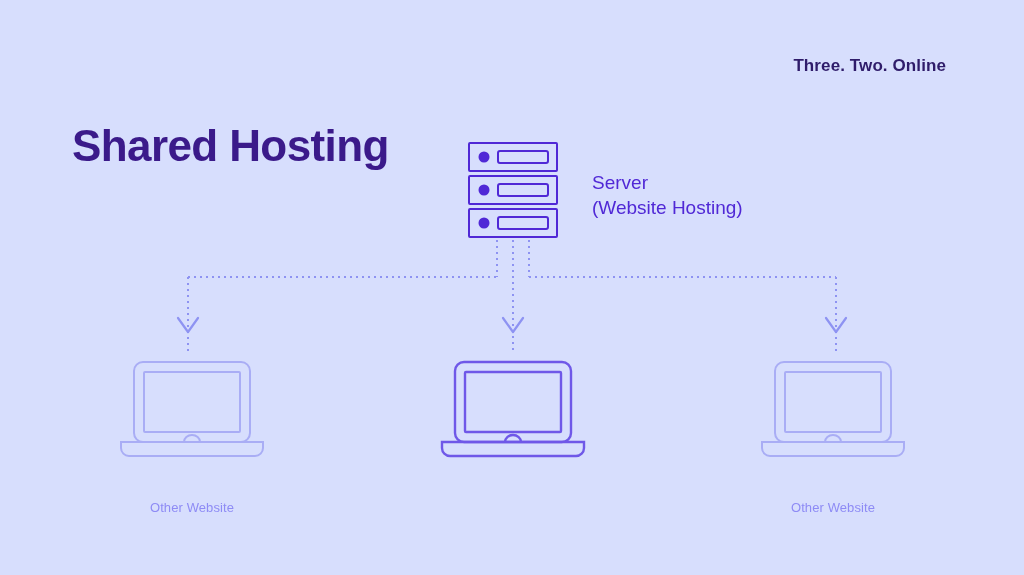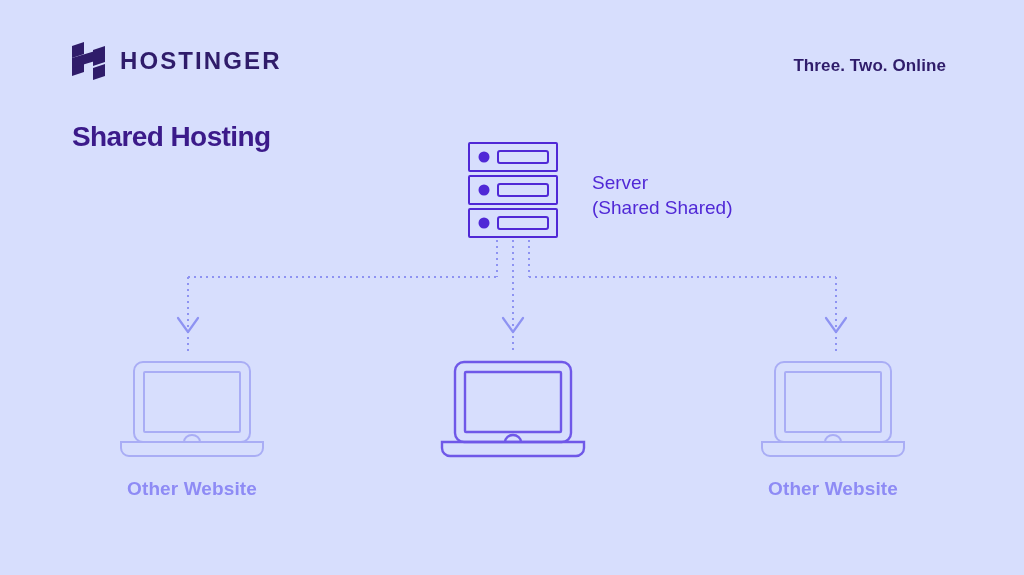--- a/index.html
+++ b/index.html
@@ -52,21 +52,21 @@
     color: #2f1c6a;
     letter-spacing: 0.1px;
     text-align: center;
   }
 
   
   .page-title {
     position: absolute;
     left: 72px;
     top: 122px;
-    font-size: 28px;
+    font-size: 44px;
     font-weight: bold;
     color: #3b1a8a;
     letter-spacing: -0.6px;
     line-height: 1.1;
   }
 
   
   .server {
     position: absolute;
     left: 468px;
@@ -111,45 +111,33 @@
     width: 200px;
     text-align: center;
   }
   .node-left   { left: 92px;  top: 358px; }
   .node-center { left: 413px; top: 358px; }
   .node-right  { left: 733px; top: 358px; }
 
   .laptop { display: block; margin: 0 auto; }
 
   .node-label {
-    margin-top: 20px;
-    font-size: 19px;
-    font-weight: bold;
+    margin-top: 42px;
+    font-size: 13px;
+    font-weight: normal;
     letter-spacing: 0.1px;
   }
   .label-dim    { color: #8e8bf5; }
   .label-strong { color: #5028d6; }
 </style>
 </head>
 <body>
 
 <div id="infographic">
 
-  <div class="brand">
-    <span class="brand-mark">
-      <svg class="brand-mark" viewBox="0 0 34 38" xmlns="http://www.w3.org/2000/svg">
-        <path d="M0 4 L12 0 L12 12 L0 16 Z" fill="#2f1c6a"></path>
-        <path d="M0 22 L12 18 L12 30 L0 34 Z" fill="#2f1c6a"></path>
-        <path d="M21 8 L33 4 L33 20 L21 24 Z" fill="#2f1c6a"></path>
-        <path d="M21 26 L33 22 L33 34 L21 38 Z" fill="#2f1c6a"></path>
-        <path d="M0 16 L33 6 L33 16 L0 26 Z" fill="#2f1c6a"></path>
-      </svg>
-    </span>
-    <span class="brand-word">HOSTINGER</span>
-  </div>
 
   <div class="tagline">Three. Two. Online</div>
 
   <div class="page-title">Shared Hosting</div>
 
   <svg class="connectors" viewBox="0 0 1024 575" xmlns="http://www.w3.org/2000/svg">
     <g fill="none" stroke="#8e93f2" stroke-width="2" stroke-dasharray="2 4" stroke-linecap="butt">
 
       <path d="M497 240 L497 277"></path>
 
@@ -188,21 +176,21 @@
       <g fill="#5028d6">
         <circle cx="16" cy="15" r="5.5"></circle>
         <circle cx="16" cy="48" r="5.5"></circle>
         <circle cx="16" cy="81" r="5.5"></circle>
       </g>
     </svg>
   </div>
 
   <div class="server-label">
     <span class="l1">Server</span>
-    <span class="l2">(Shared Shared)</span>
+    <span class="l2">(Website Hosting)</span>
   </div>
 
   <div class="node node-left">
     <span>
       <svg class="laptop" width="148" height="100" viewBox="0 0 148 100" xmlns="http://www.w3.org/2000/svg">
         <g fill="none" stroke="#a9adf5" stroke-width="2">
           <rect x="16" y="4" width="116" height="80" rx="9"></rect>
           <rect x="26" y="14" width="96" height="60" rx="1"></rect>
           <path d="M3 84 H145 a0 0 0 0 1 0 0 v6 a8 8 0 0 1 -8 8 H11 a8 8 0 0 1 -8 -8 v-6 Z"></path>
           <path d="M66 84 a8 7 0 0 1 16 0"></path>

